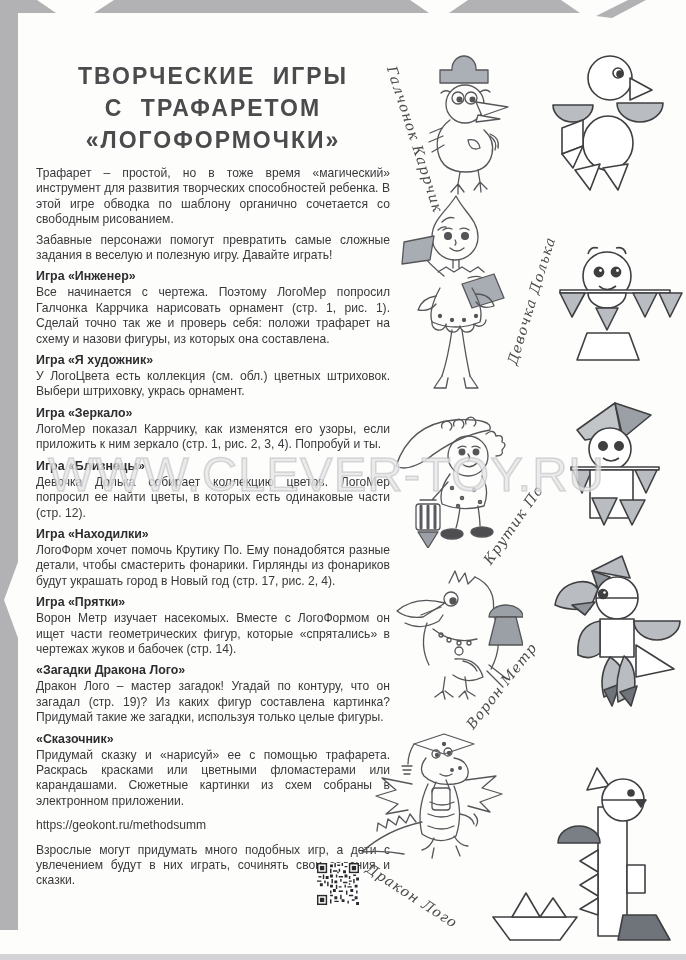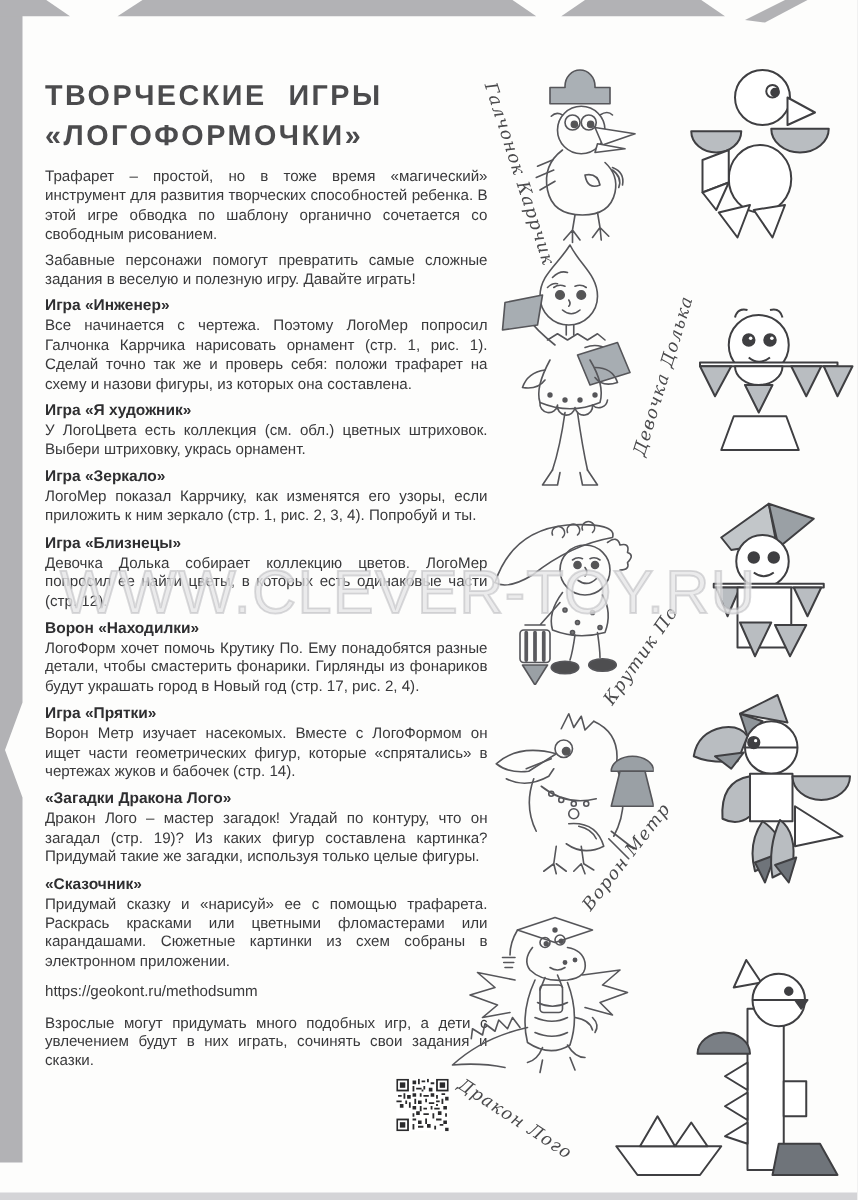--- a/index.html
+++ b/index.html
@@ -1,21 +1,21 @@
 <!DOCTYPE html>
 <html><head>
 <meta charset="utf-8">
 <style>
   html,body{margin:0;padding:0;background:#e8e8ea;}
   .page{position:relative;width:686px;height:960px;background:#fdfdfc;overflow:hidden;
         font-family:"Liberation Sans",sans-serif;color:#39393b;}
   .edge-svg{position:absolute;left:0;top:0;z-index:6;pointer-events:none;}
   
   .col{position:absolute;left:36px;top:60px;width:354px;z-index:2;}
-  .title{ font-weight:bold;font-size:23px;line-height:32px;
+  .title{ text-align:center;font-weight:bold;font-size:23px;line-height:32px;
           letter-spacing:2px;word-spacing:9px;color:#4b4b4d;margin:0 0 10px 0;}
   .col p{margin:0 0 5px 0;font-size:12.1px;line-height:15.4px;text-align:justify;}
   .col h3{margin:6px 0 1px 0;font-size:12.4px;line-height:15px;color:#2e2e30;}
   .linkline{margin:9px 0 9px 0 !important;text-align:right;}
   
   .art{position:absolute;z-index:2;}
   .caption{position:absolute;z-index:3;font-family:"DejaVu Serif",serif;font-style:italic;
            font-size:14px;color:#4a4a4c;letter-spacing:1px;white-space:nowrap;
            transform-origin:0 0;}
   .wm{position:absolute;left:48px;top:446px;z-index:10;pointer-events:none;
@@ -40,38 +40,39 @@
       <polygon points="596,16 628,0 646,0 612,18"></polygon>
     </g>
     <rect x="0" y="954" width="686" height="6" fill="#d4d4d7"></rect>
   </svg>
 
   <div class="wm">WWW.CLEVER-TOY.RU</div>
 
   <div class="col">
     <div class="title">
       <div>ТВОРЧЕСКИЕ ИГРЫ</div>
+      <div>С ТРАФАРЕТОМ</div>
       <div>«ЛОГОФОРМОЧКИ»</div>
     </div>
     <p>Трафарет – простой, но в тоже время «магический» инструмент для развития творческих способностей ребенка. В этой игре обводка по шаблону органично сочетается со свободным рисованием.</p>
     <p>Забавные персонажи помогут превратить самые сложные задания в веселую и полезную игру. Давайте играть!</p>
 
     <h3>Игра «Инженер»</h3>
     <p>Все начинается с чертежа. Поэтому ЛогоМер попросил Галчонка Каррчика нарисовать орнамент (стр. 1, рис. 1). Сделай точно так же и проверь себя: положи трафарет на схему и назови фигуры, из которых она составлена.</p>
 
     <h3>Игра «Я художник»</h3>
     <p>У ЛогоЦвета есть коллекция (см. обл.) цветных штриховок. Выбери штриховку, укрась орнамент.</p>
 
     <h3>Игра «Зеркало»</h3>
     <p>ЛогоМер показал Каррчику, как изменятся его узоры, если приложить к ним зеркало (стр. 1, рис. 2, 3, 4). Попробуй и ты.</p>
 
     <h3>Игра «Близнецы»</h3>
     <p>Девочка Долька собирает коллекцию цветов. ЛогоМер попросил ее найти цветы, в которых есть одинаковые части (стр. 12).</p>
 
-    <h3>Ворон «Находилки»</h3>
+    <h3>Игра «Находилки»</h3>
     <p>ЛогоФорм хочет помочь Крутику По. Ему понадобятся разные детали, чтобы смастерить фонарики. Гирлянды из фонариков будут украшать город в Новый год (стр. 17, рис. 2, 4).</p>
 
     <h3>Игра «Прятки»</h3>
     <p>Ворон Метр изучает насекомых. Вместе с ЛогоФормом он ищет части геометрических фигур, которые «спрятались» в чертежах жуков и бабочек (стр. 14).</p>
 
     <h3>«Загадки Дракона Лого»</h3>
     <p>Дракон Лого – мастер загадок! Угадай по контуру, что он загадал (стр. 19)? Из каких фигур составлена картинка? Придумай такие же загадки, используя только целые фигуры.</p>
 
     <h3>«Сказочник»</h3>
     <p>Придумай сказку и «нарисуй» ее с помощью трафарета. Раскрась красками или цветными фломастерами или карандашами. Сюжетные картинки из схем собраны в электронном приложении.</p>

